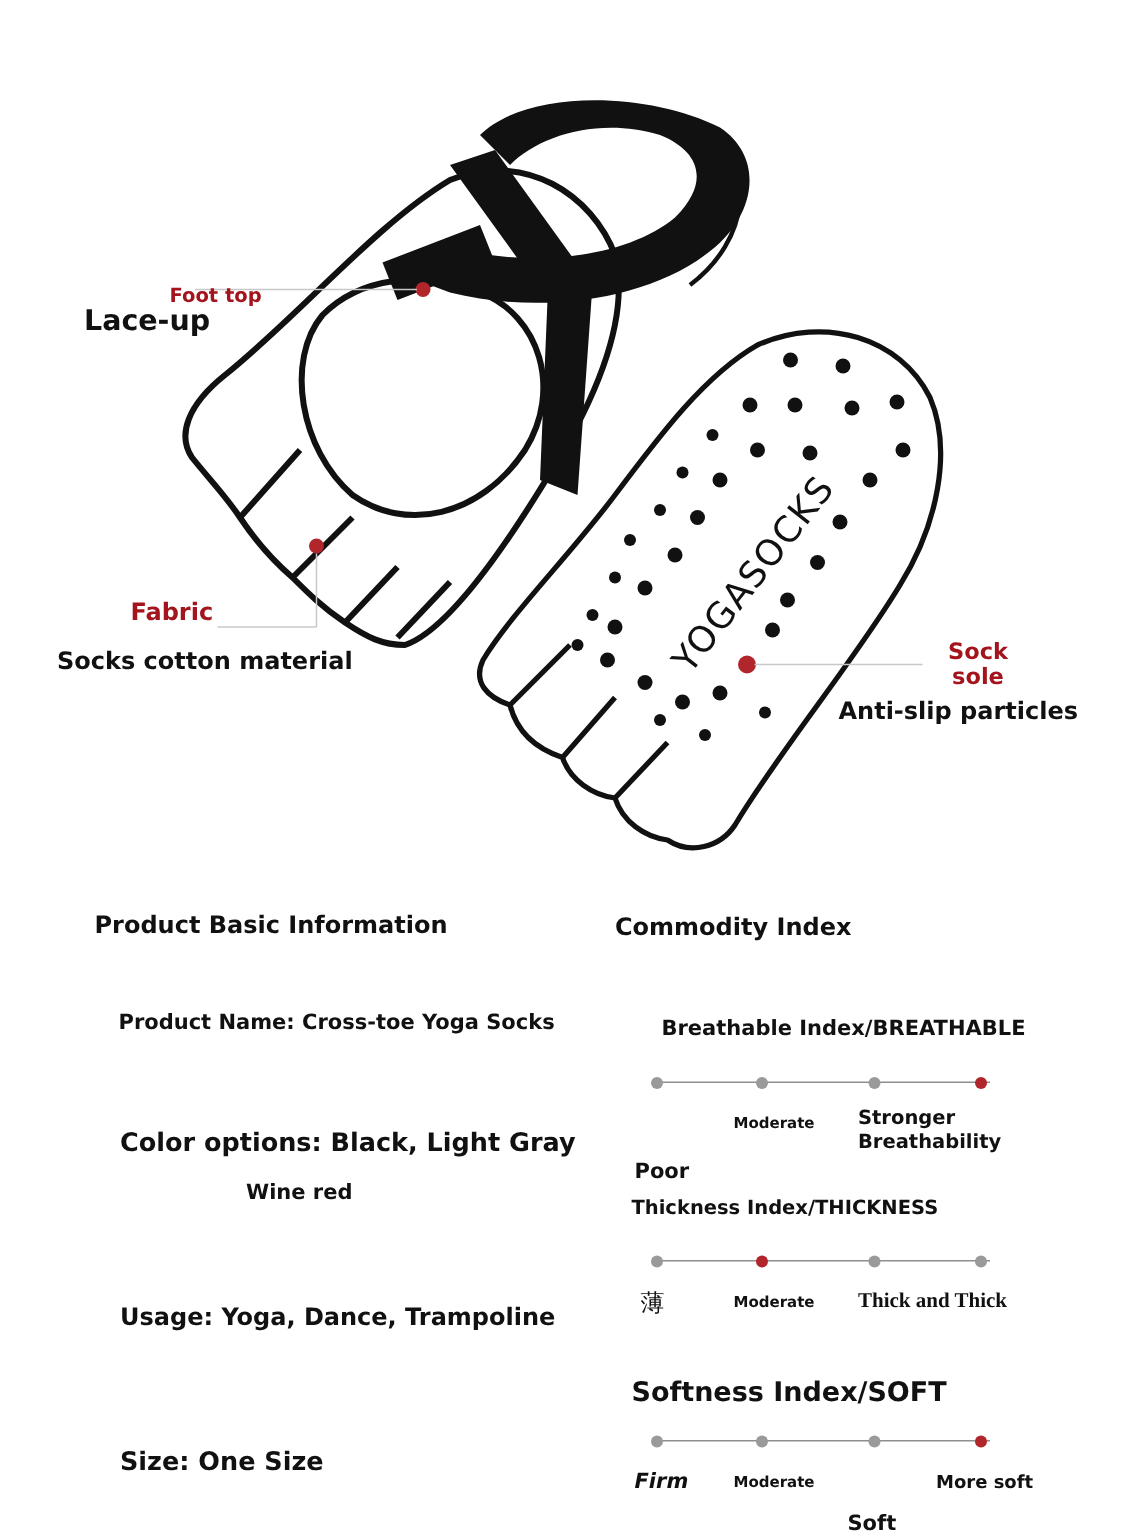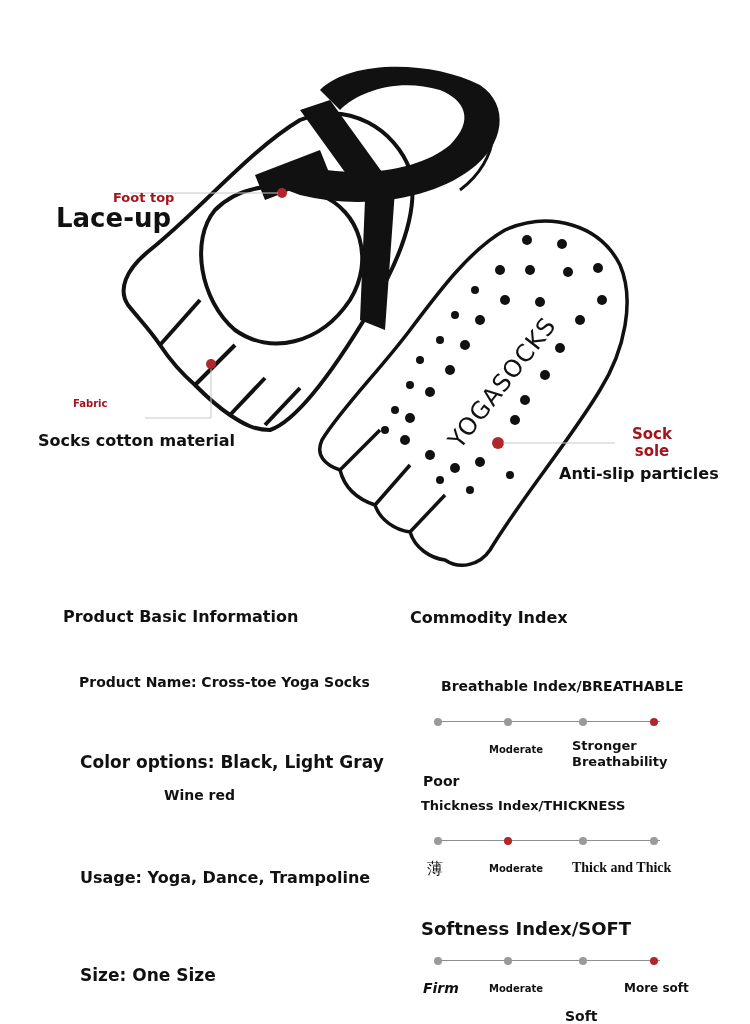--- a/index.html
+++ b/index.html
@@ -84,23 +84,23 @@
   <circle cx="211" cy="364" r="5" fill="#b0262b"></circle>
   <circle cx="498" cy="443" r="6" fill="#b0262b"></circle>
 
   <line x1="130" y1="193" x2="278" y2="193" stroke="#c8c8c8" stroke-width="1"></line>
   <line x1="211" y1="369" x2="211" y2="418" stroke="#c8c8c8" stroke-width="1"></line>
   <line x1="145" y1="418" x2="211" y2="418" stroke="#c8c8c8" stroke-width="1"></line>
   <line x1="503" y1="443" x2="615" y2="443" stroke="#c8c8c8" stroke-width="1"></line>
 </svg>
 
 <div class="abs red" style="left:65px;top:190px;font-size:13px;margin-left:48px;">Foot top</div>
-<div class="abs blk" style="left:56px;top:203px;font-size:26px;text-align:center;">Lace-up</div>
+<div class="abs blk" style="left:56px;top:203px;font-size:19px;text-align:center;">Lace-up</div>
 
-<div class="abs red" style="left:73px;top:398px;font-size:10px;">Fabric</div>
+<div class="abs red" style="left:87px;top:398px;font-size:16px;">Fabric</div>
 <div class="abs blk" style="left:38px;top:431px;font-size:16px;">Socks cotton material</div>
 
 <div class="abs red" style="left:632px;top:426px;font-size:15px;line-height:17px;text-align:center;">
   <div>Sock</div>
   <div>sole</div>
 </div>
 <div class="abs blk" style="left:559px;top:464px;font-size:16px;">Anti-slip particles</div>
 
 <div class="abs blk" style="left:63px;top:607px;font-size:16px;">Product Basic Information</div>
 <div class="abs blk" style="left:79px;top:674px;font-size:14px;">Product Name: Cross-toe Yoga Socks</div>

